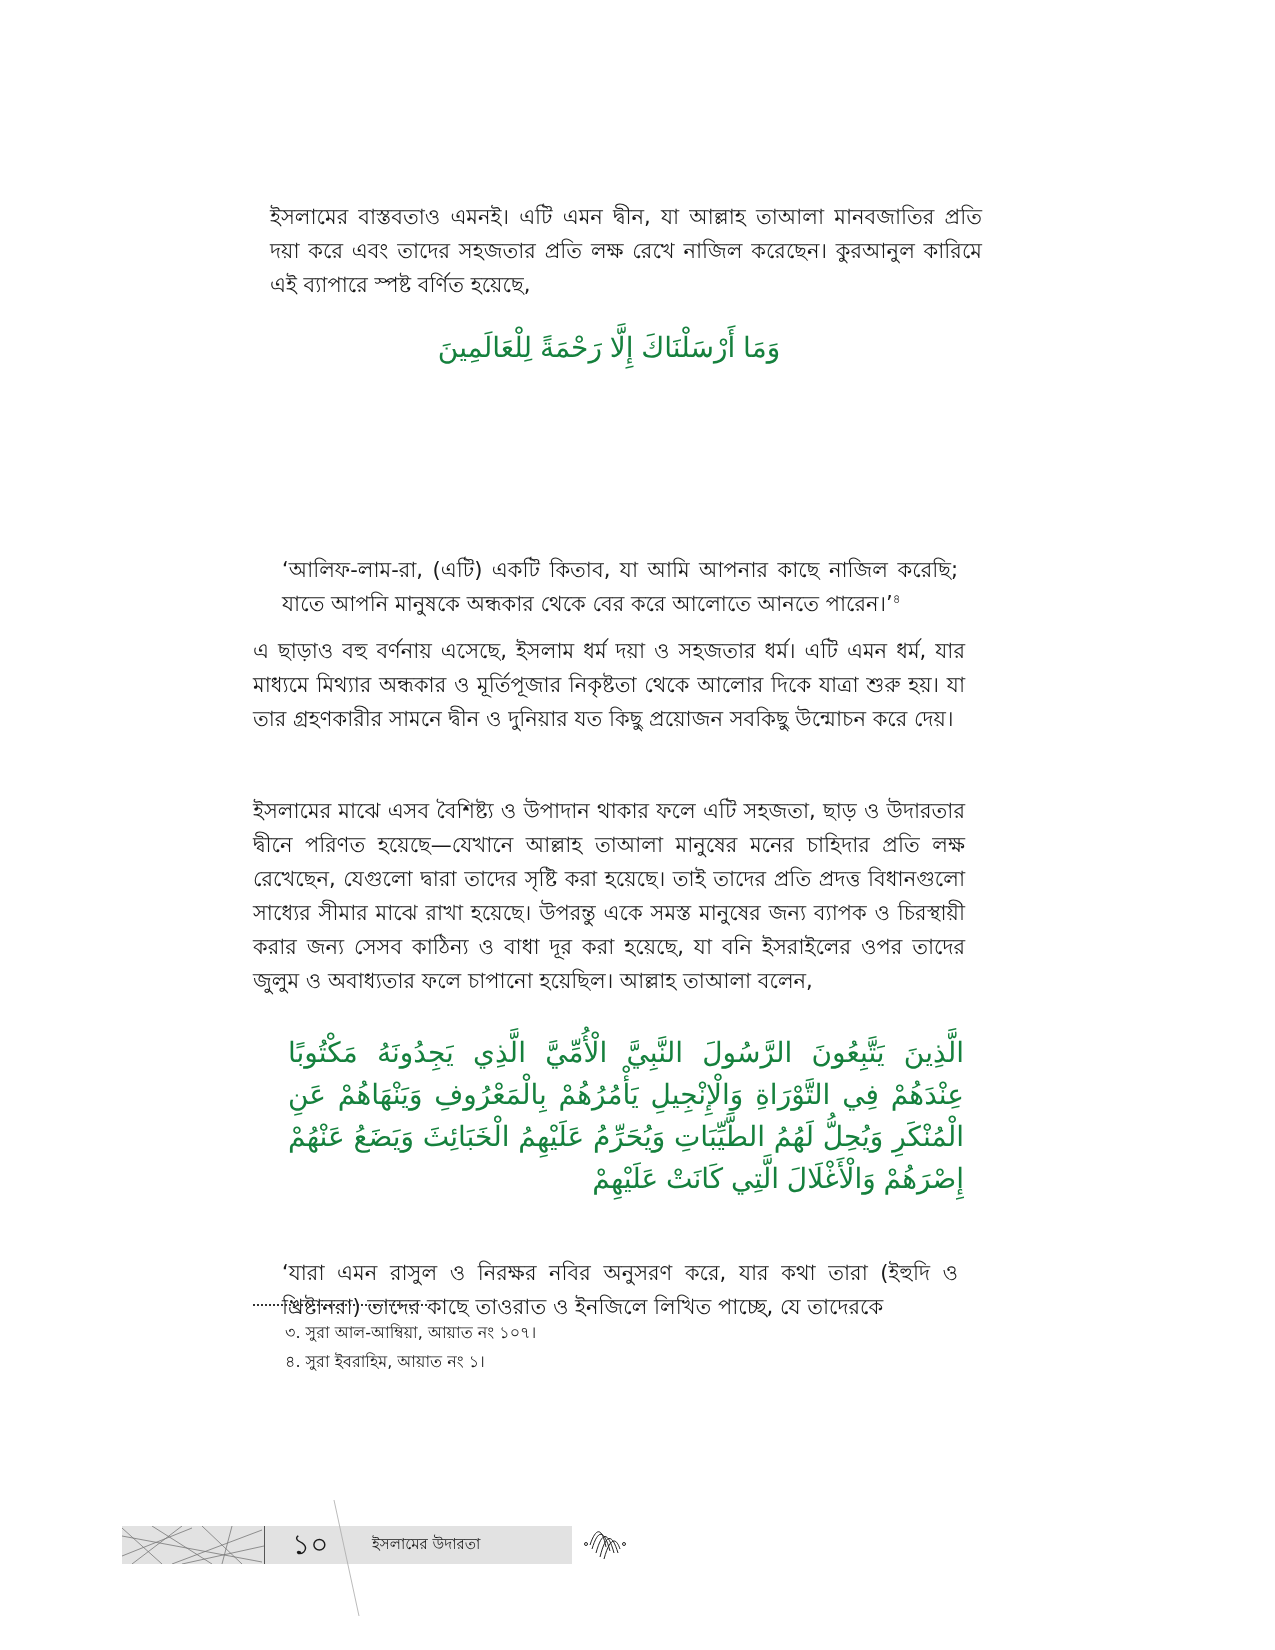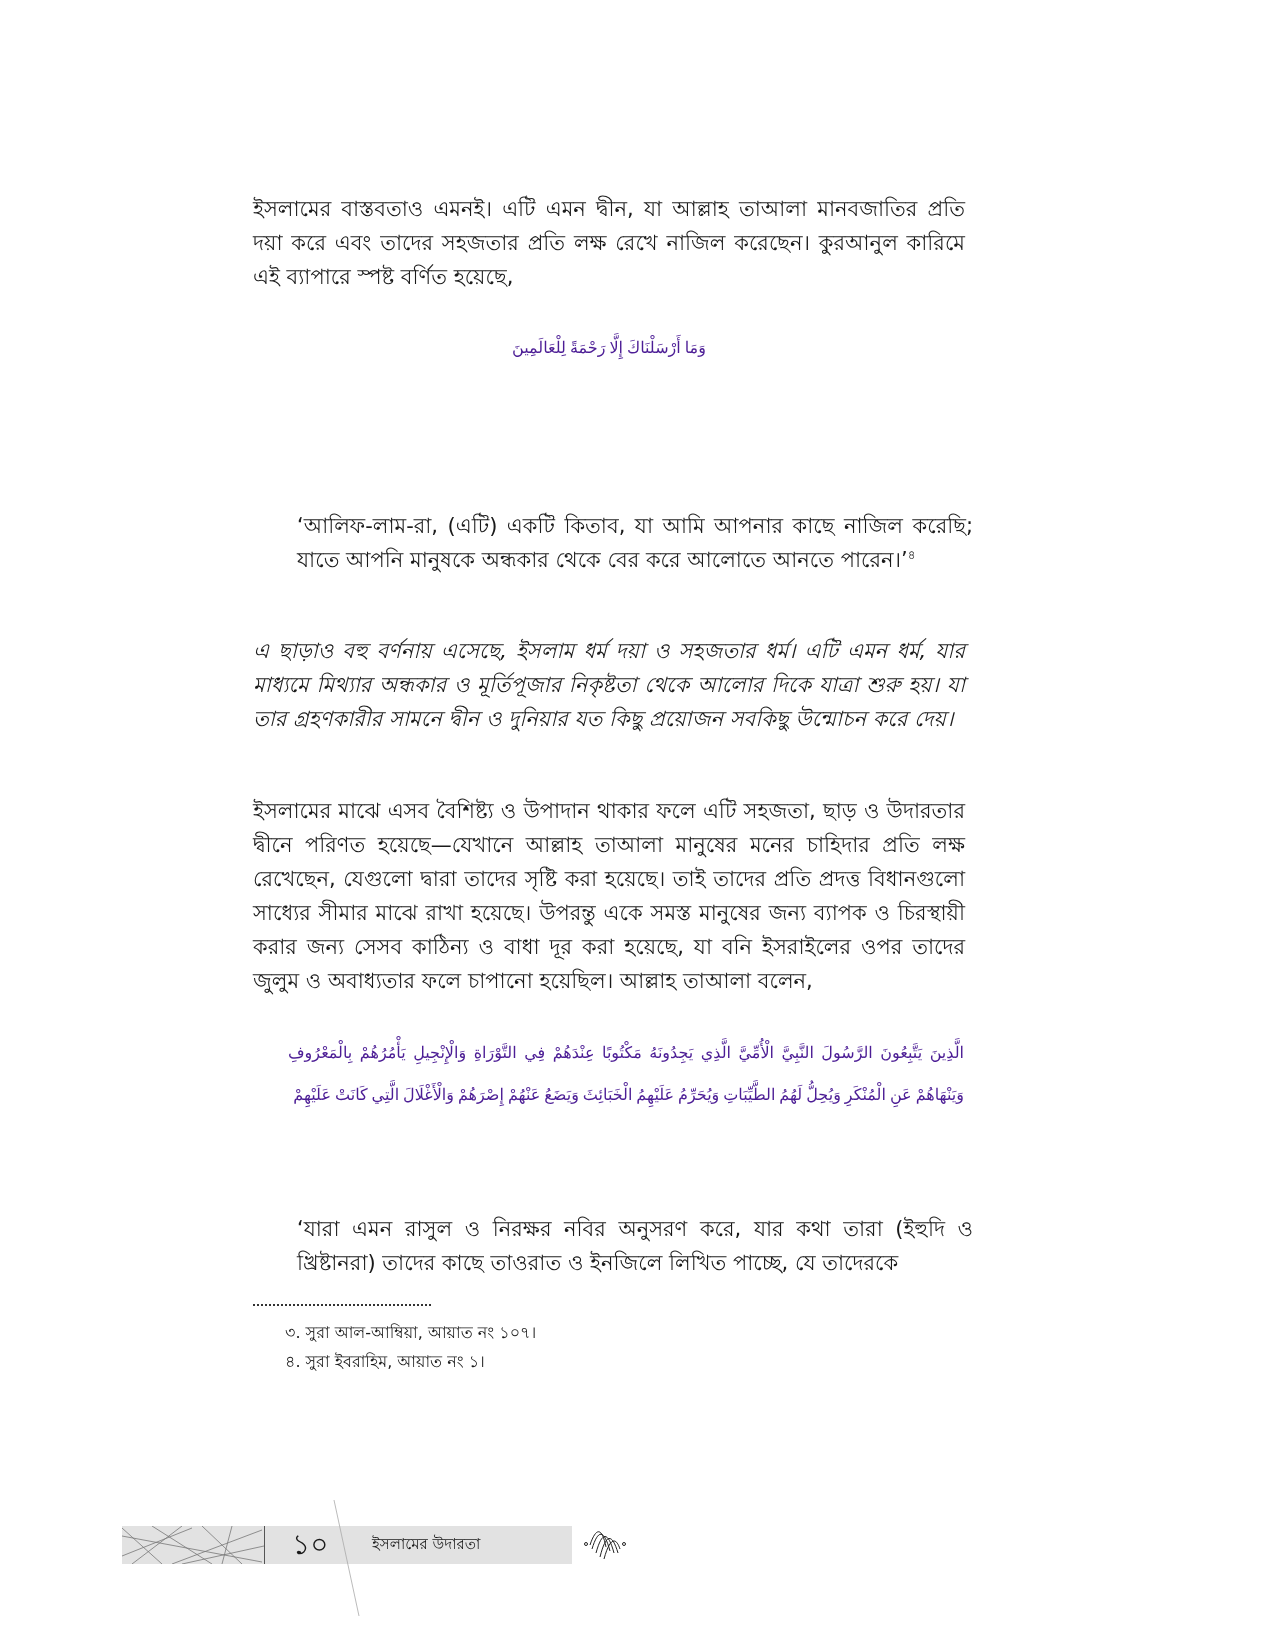--- a/index.html
+++ b/index.html
@@ -25,41 +25,42 @@
       position: absolute;
       left: 253px;
       width: 712px;
       font-size: 21px;
       line-height: 34px;
       text-align: justify;
       text-align-last: left;
     }
     .quote-text {
       position: absolute;
-      left: 297px;
+      left: 282px;
       width: 676px;
       font-size: 21px;
       line-height: 34px;
       text-align: justify;
+      margin-top: 44px;
     }
     .center-quote {
       position: absolute;
       left: 253px;
       width: 712px;
       text-align: center;
       font-size: 21px;
       line-height: 34px;
     }
     .arabic {
       position: absolute;
       direction: rtl;
-      font-family: Liberation Serif, serif;
-      font-size: 16px;
+      font-family: Liberation Sans, sans-serif;
+      font-size: 28px;
       line-height: 40px;
-      color: #4c1d95;
+      color: #15803d;
     }
     .arabic.center {
       left: 253px;
       width: 712px;
       text-align: center;
     }
     .arabic.block {
       left: 288px;
       width: 676px;
       text-align: justify;
@@ -136,29 +137,29 @@
       top: 1519px;
       width: 50px;
       height: 50px;
     }
   </style>
 </head>
 <body>
 
 <div class="page">
 
-  <div class="body-text" style="top:192px;">ইসলামের বাস্তবতাও এমনই। এটি এমন দ্বীন, যা আল্লাহ তাআলা মানবজাতির প্রতি দয়া করে এবং তাদের সহজতার প্রতি লক্ষ রেখে নাজিল করেছেন। কুরআনুল কারিমে এই ব্যাপারে স্পষ্ট বর্ণিত হয়েছে,</div>
+  <div class="body-text" style="top:200px;margin-left:17px;">ইসলামের বাস্তবতাও এমনই। এটি এমন দ্বীন, যা আল্লাহ তাআলা মানবজাতির প্রতি দয়া করে এবং তাদের সহজতার প্রতি লক্ষ রেখে নাজিল করেছেন। কুরআনুল কারিমে এই ব্যাপারে স্পষ্ট বর্ণিত হয়েছে,</div>
 
   <div class="arabic center" style="top:328px;">وَمَا أَرْسَلْنَاكَ إِلَّا رَحْمَةً لِلْعَالَمِينَ</div>
 
 
 
   <div class="quote-text" style="top:509px;"><span>‘আলিফ-লাম-রা, (এটি) একটি কিতাব, যা আমি আপনার কাছে নাজিল করেছি; যাতে আপনি মানুষকে অন্ধকার থেকে বের করে আলোতে আনতে পারেন।’</span><sup class="fn">৪</sup></div>
 
-  <div class="body-text" style="top:634px;font-style:italic;">এ ছাড়াও বহু বর্ণনায় এসেছে, ইসলাম ধর্ম দয়া ও সহজতার ধর্ম। এটি এমন ধর্ম, যার মাধ্যমে মিথ্যার অন্ধকার ও মূর্তিপূজার নিকৃষ্টতা থেকে আলোর দিকে যাত্রা শুরু হয়। যা তার গ্রহণকারীর সামনে দ্বীন ও দুনিয়ার যত কিছু প্রয়োজন সবকিছু উন্মোচন করে দেয়।</div>
+  <div class="body-text" style="top:634px;">এ ছাড়াও বহু বর্ণনায় এসেছে, ইসলাম ধর্ম দয়া ও সহজতার ধর্ম। এটি এমন ধর্ম, যার মাধ্যমে মিথ্যার অন্ধকার ও মূর্তিপূজার নিকৃষ্টতা থেকে আলোর দিকে যাত্রা শুরু হয়। যা তার গ্রহণকারীর সামনে দ্বীন ও দুনিয়ার যত কিছু প্রয়োজন সবকিছু উন্মোচন করে দেয়।</div>
 
   <div class="body-text" style="top:794px;">ইসলামের মাঝে এসব বৈশিষ্ট্য ও উপাদান থাকার ফলে এটি সহজতা, ছাড় ও উদারতার দ্বীনে পরিণত হয়েছে—যেখানে আল্লাহ তাআলা মানুষের মনের চাহিদার প্রতি লক্ষ রেখেছেন, যেগুলো দ্বারা তাদের সৃষ্টি করা হয়েছে। তাই তাদের প্রতি প্রদত্ত বিধানগুলো সাধ্যের সীমার মাঝে রাখা হয়েছে। উপরন্তু একে সমস্ত মানুষের জন্য ব্যাপক ও চিরস্থায়ী করার জন্য সেসব কাঠিন্য ও বাধা দূর করা হয়েছে, যা বনি ইসরাইলের ওপর তাদের জুলুম ও অবাধ্যতার ফলে চাপানো হয়েছিল। আল্লাহ তাআলা বলেন,</div>
 
   <div class="arabic block" style="top:1032px;">الَّذِينَ يَتَّبِعُونَ الرَّسُولَ النَّبِيَّ الْأُمِّيَّ الَّذِي يَجِدُونَهُ مَكْتُوبًا عِنْدَهُمْ فِي التَّوْرَاةِ وَالْإِنْجِيلِ يَأْمُرُهُمْ بِالْمَعْرُوفِ وَيَنْهَاهُمْ عَنِ الْمُنْكَرِ وَيُحِلُّ لَهُمُ الطَّيِّبَاتِ وَيُحَرِّمُ عَلَيْهِمُ الْخَبَائِثَ وَيَضَعُ عَنْهُمْ إِصْرَهُمْ وَالْأَغْلَالَ الَّتِي كَانَتْ عَلَيْهِمْ</div>
 
   <div class="quote-text" style="top:1212px;">‘যারা এমন রাসুল ও নিরক্ষর নবির অনুসরণ করে, যার কথা তারা (ইহুদি ও খ্রিষ্টানরা) তাদের কাছে তাওরাত ও ইনজিলে লিখিত পাচ্ছে, যে তাদেরকে</div>
 
   <div class="fn-rule"></div>
 
   <div class="footnotes">

